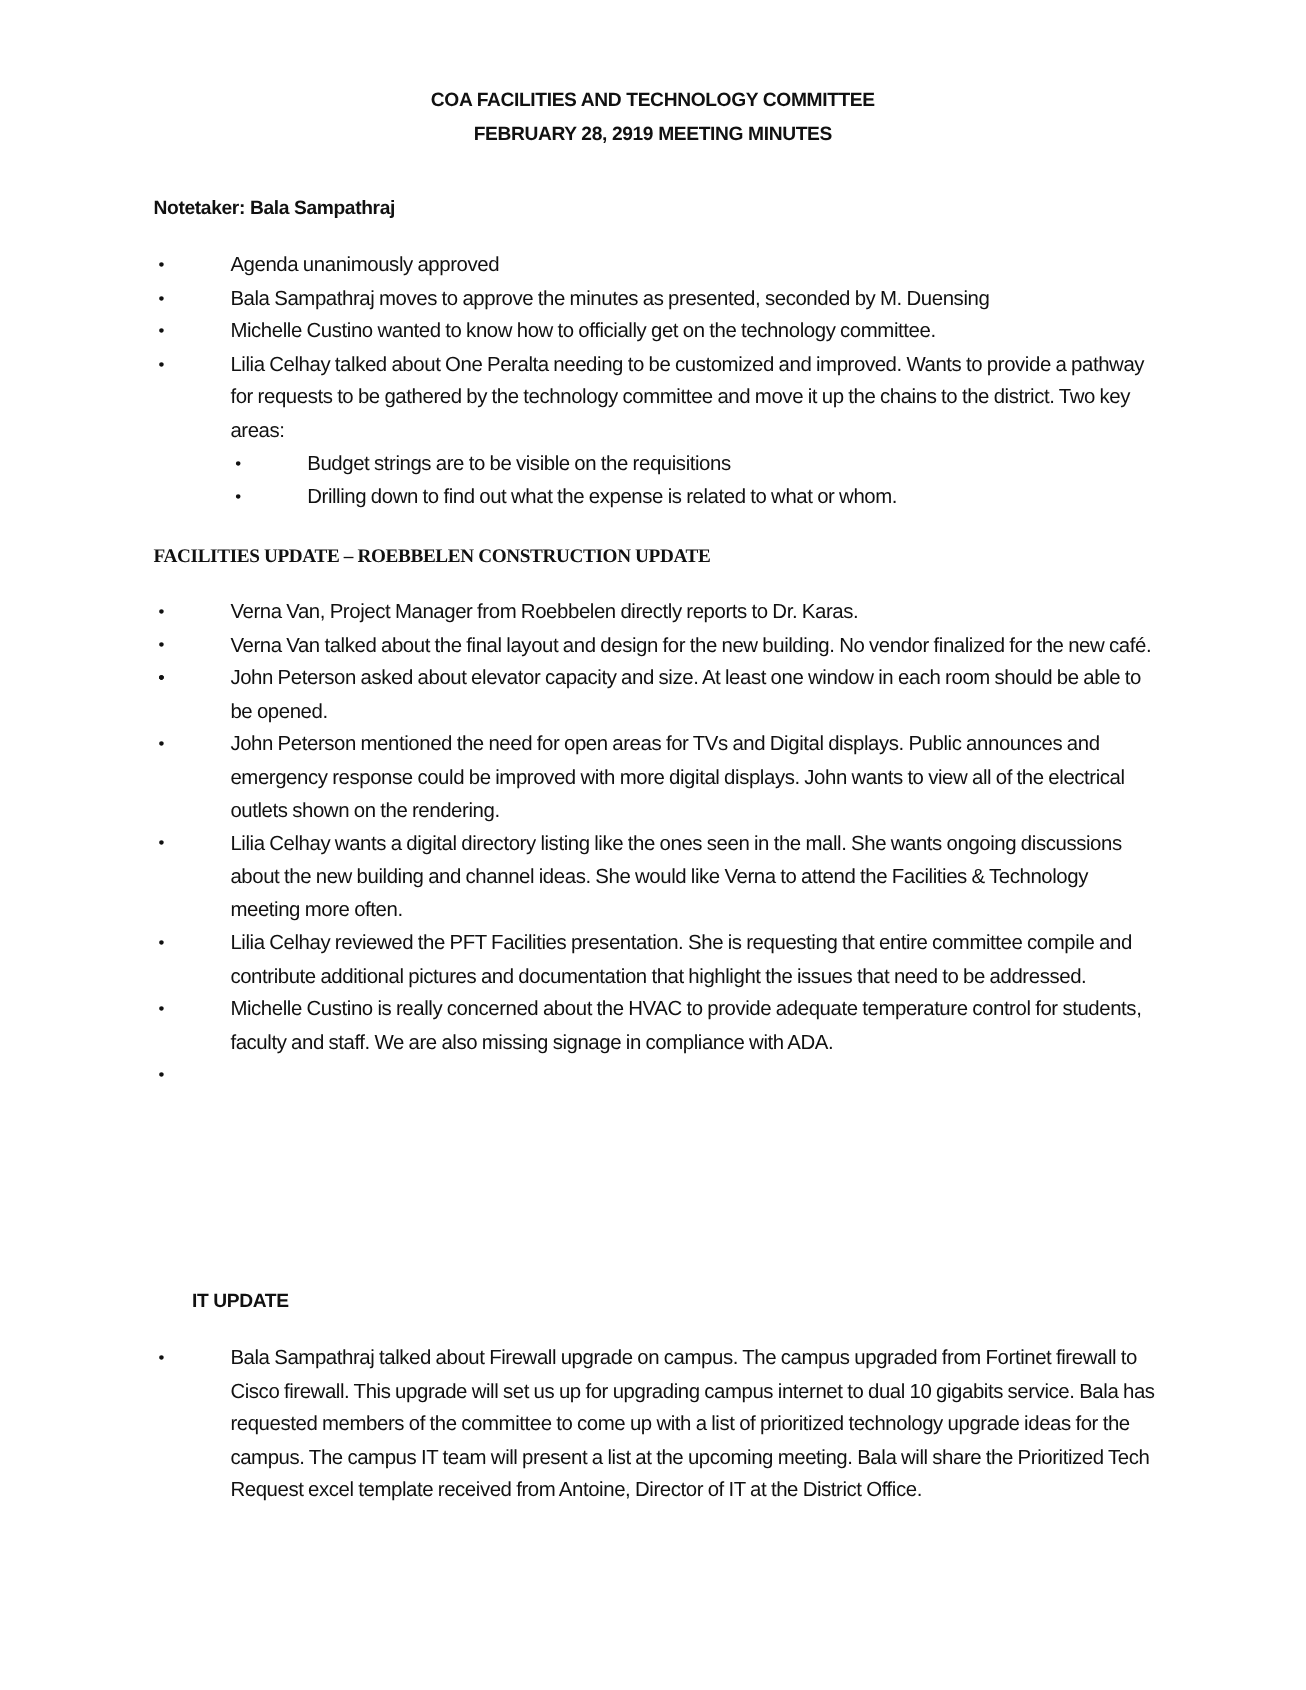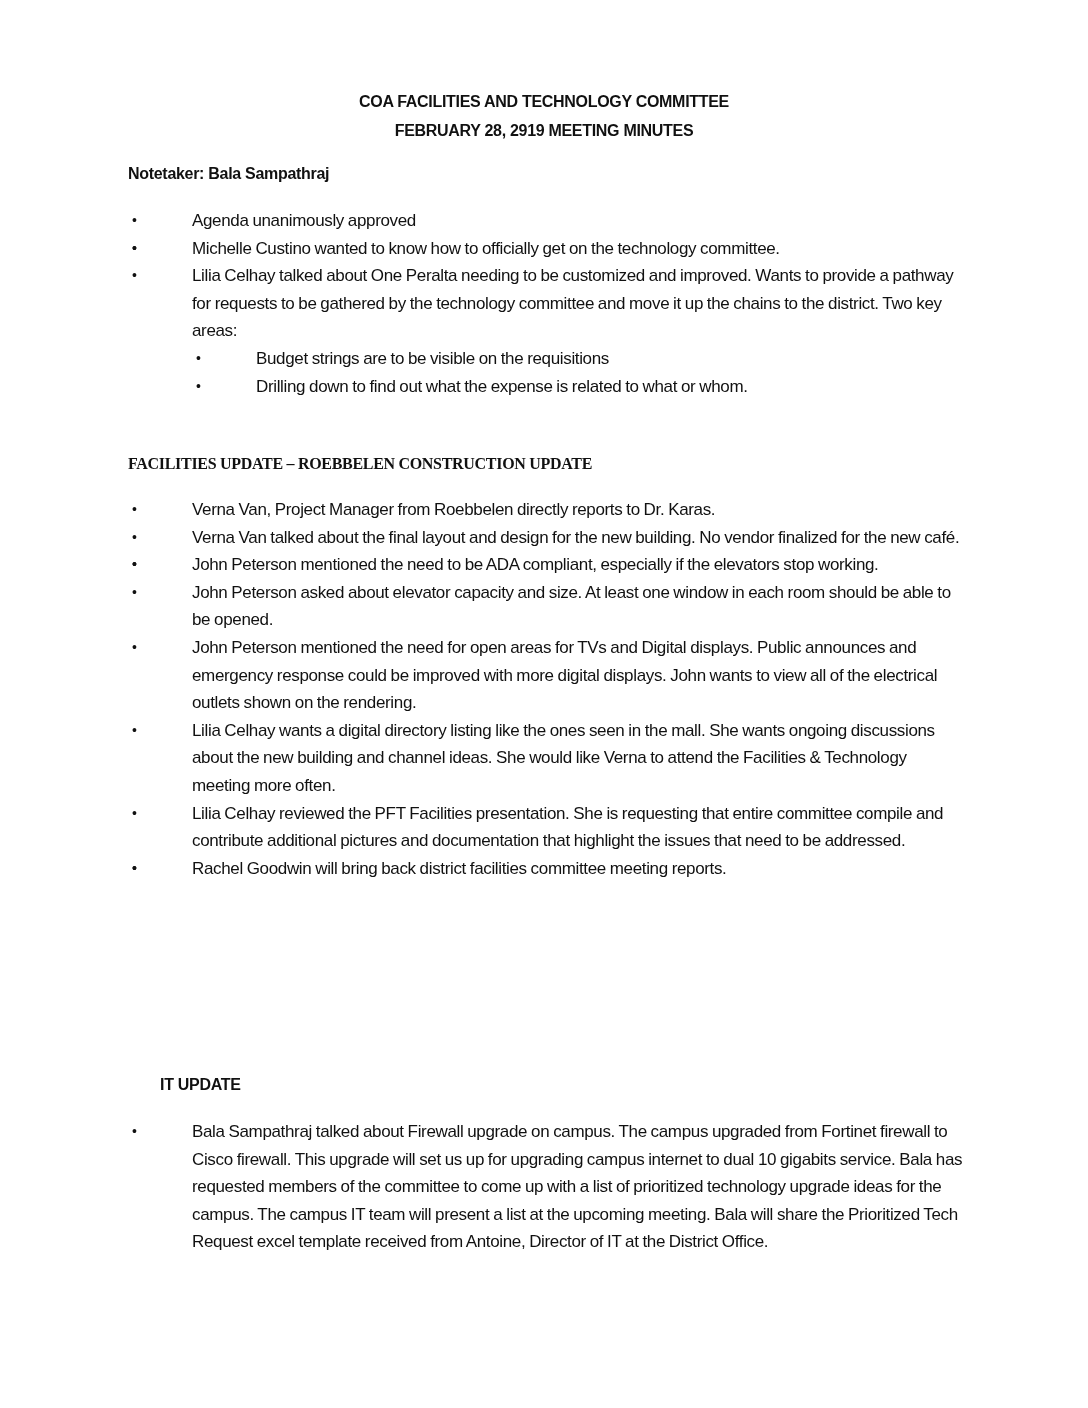--- a/index.html
+++ b/index.html
@@ -4,21 +4,21 @@
 <style>
   html, body { margin: 0; padding: 0; background: #ffffff; }
   body {
     width: 1088px; height: 1408px; position: relative; overflow: hidden;
     font-family: "Liberation Sans Narrow", "Liberation Sans", sans-serif;
     color: #111111;
   }
   .page { position: absolute; left: 0; top: 0; width: 1088px; height: 1408px; }
   .center-title {
     position: absolute; left: 0; width: 1088px; text-align: center;
-    font-weight: bold; font-size: 16px; letter-spacing: -0.3px; margin-top: 18px;
+    font-weight: bold; font-size: 16px; letter-spacing: -0.3px;
   }
   .heading {
     position: absolute; font-weight: bold; font-size: 16px; letter-spacing: -0.3px; text-align: center;
   }
   ul.blist { position: absolute; margin: 0; padding: 0; list-style: none; }
   ul.blist li {
     position: relative; padding-left: 64px;
     font-size: 17px; line-height: 27.6px; letter-spacing: -0.35px;
     word-spacing: -0.5px;
   }
@@ -32,43 +32,43 @@
 <body>
 
 <div class="page">
 
   <div class="center-title" style="top:75px;">COA FACILITIES AND TECHNOLOGY COMMITTEE</div>
   <div class="center-title" style="top:104px;">FEBRUARY 28, 2919 MEETING MINUTES</div>
   <div class="heading" style="left:128px; top:165px;">Notetaker: Bala Sampathraj</div>
 
   <ul class="blist" style="left:128px; top:207px; width:840px;">
     <li><span class="bullet">•</span><span>Agenda unanimously approved</span></li>
-    <li><span class="bullet">•</span></li>
+    <li><span class="bullet">•</span><span>Bala Sampathraj moves to approve the minutes as presented, seconded by M. Duensing</span></li>
     <li><span class="bullet">•</span><span>Michelle Custino wanted to know how to officially get on the technology committee.</span></li>
     <li><span class="bullet">•</span><span>Lilia Celhay talked about One Peralta needing to be customized and improved.  Wants to provide a pathway for requests to be gathered by the technology committee and move it up the chains to the district.  Two key areas:</span>
       <ul class="sub">
         <li style="position:relative;"><span class="bullet" style="left:4px;">•</span><span>Budget strings are to be visible on the requisitions</span></li>
         <li style="position:relative;"><span class="bullet" style="left:4px;">•</span><span>Drilling down to find out what the expense is related to what or whom.</span></li>
       </ul>
     </li>
   </ul>
 
   <div class="heading" style="left:128px; top:455px;font-family:Liberation Serif, serif;">FACILITIES UPDATE – ROEBBELEN CONSTRUCTION UPDATE</div>
 
   <ul class="blist" style="left:128px; top:496px; width:840px;">
     <li><span class="bullet">•</span><span>Verna Van, Project Manager from Roebbelen directly reports to Dr. Karas.</span></li>
     <li><span class="bullet">•</span><span>Verna Van talked about the final layout and design for the new building.    No vendor finalized for the new café.</span></li>
     <li><span class="bullet">•</span></li>
-    <li><span class="bullet">•</span><span>John Peterson mentioned the need to be ADA compliant, especially if the elevators stop working.</span></li>
+    <li><span class="bullet">•</span></li>
     <li><span class="bullet">•</span><span>John Peterson asked about elevator capacity and size.  At least one window in each room should be able to be opened.</span></li>
     <li><span class="bullet">•</span><span>John Peterson mentioned the need for open areas for TVs and Digital displays.  Public announces and emergency response could be improved with more digital displays.  John wants to view all of the electrical outlets shown on the rendering.</span></li>
     <li><span class="bullet">•</span><span>Lilia Celhay wants a digital directory listing like the ones seen in the mall.  She wants ongoing discussions about the new building and channel ideas.  She would like Verna to attend the Facilities &amp; Technology meeting more often.</span></li>
     <li><span class="bullet">•</span><span>Lilia Celhay reviewed the PFT Facilities presentation.  She is requesting that entire committee compile and contribute additional pictures and documentation that highlight the issues that need to be addressed.</span></li>
+    <li><span class="bullet">•</span><span>Michelle Custino is really concerned about the HVAC to provide adequate temperature control for students, faculty and staff.  We are also missing signage in compliance with ADA.</span></li>
     <li><span class="bullet">•</span></li>
-    <li><span class="bullet">•</span><span>Rachel Goodwin will bring back district facilities committee meeting reports.</span></li>
   </ul>
 
   <div class="heading" style="left:160px; top:1076px;">IT UPDATE</div>
 
   <ul class="blist" style="left:128px; top:1118px; width:840px;">
     <li><span class="bullet">•</span><span>Bala Sampathraj talked about Firewall upgrade on campus.  The campus upgraded from Fortinet firewall to Cisco firewall.  This upgrade will set us up for upgrading campus internet to dual 10 gigabits service.  Bala has requested members of the committee to come up with a list of prioritized technology upgrade ideas for the campus.  The campus IT team will present a list at the upcoming meeting.  Bala will share the Prioritized Tech Request excel template received from Antoine, Director of IT at the District Office.</span></li>
   </ul>
 
 </div>
 

